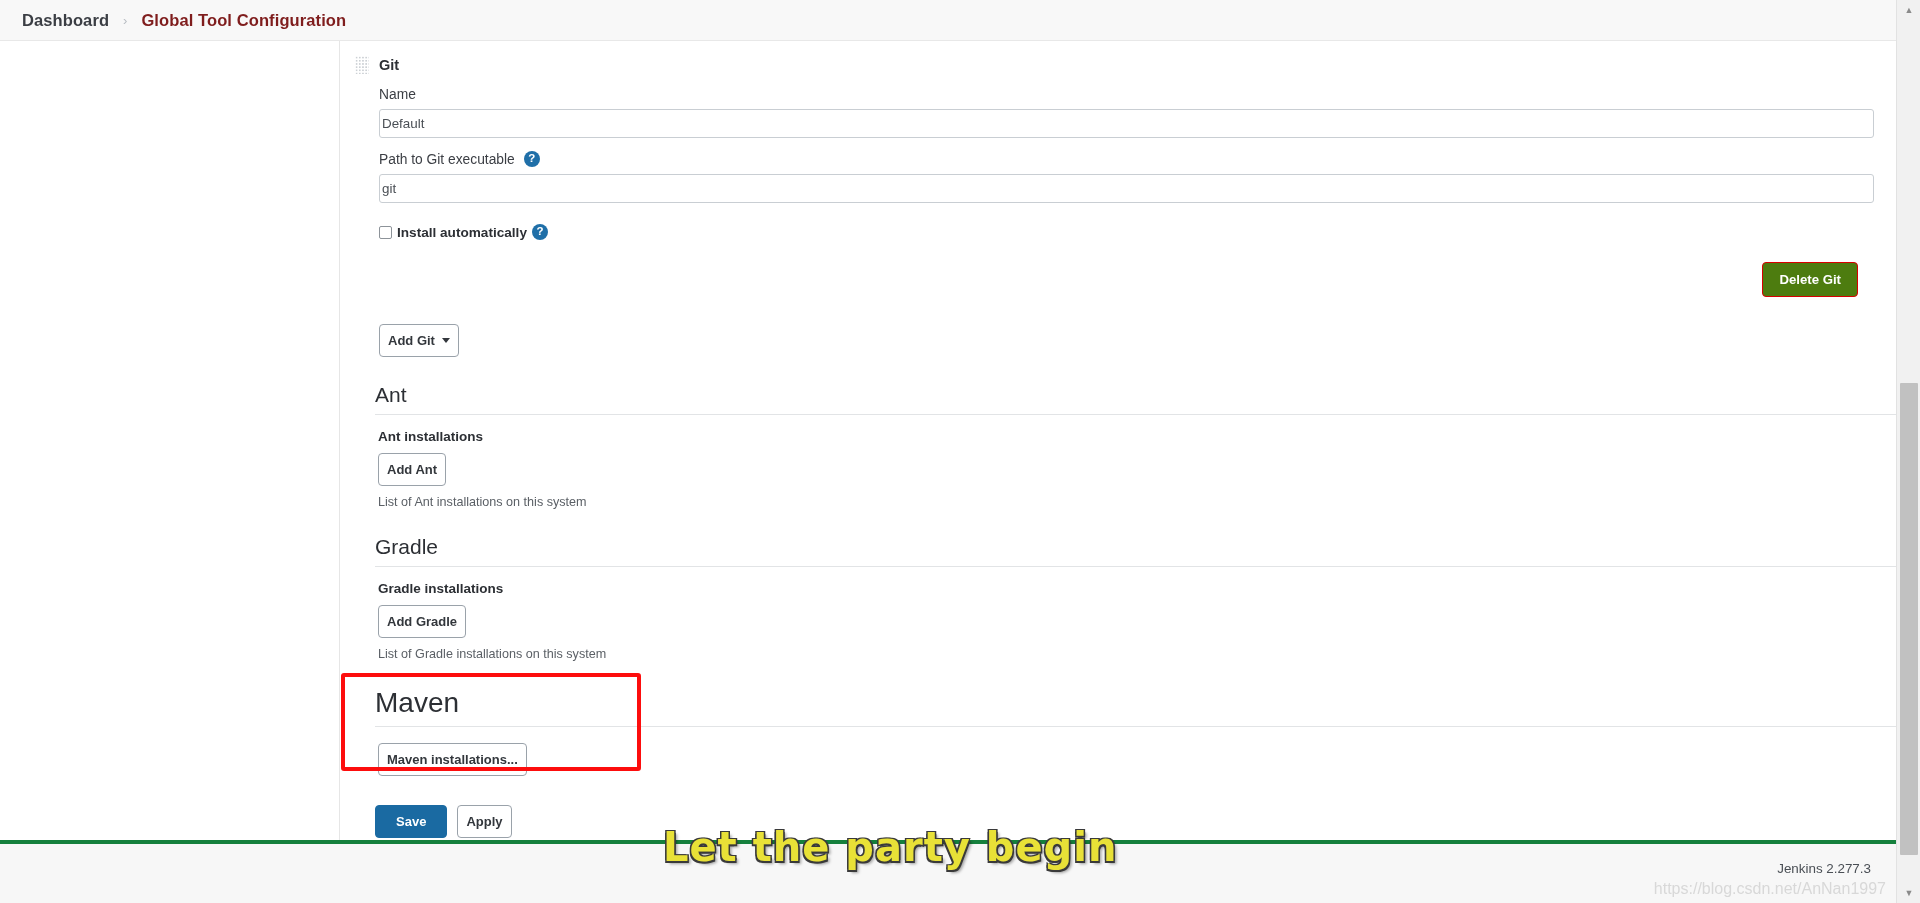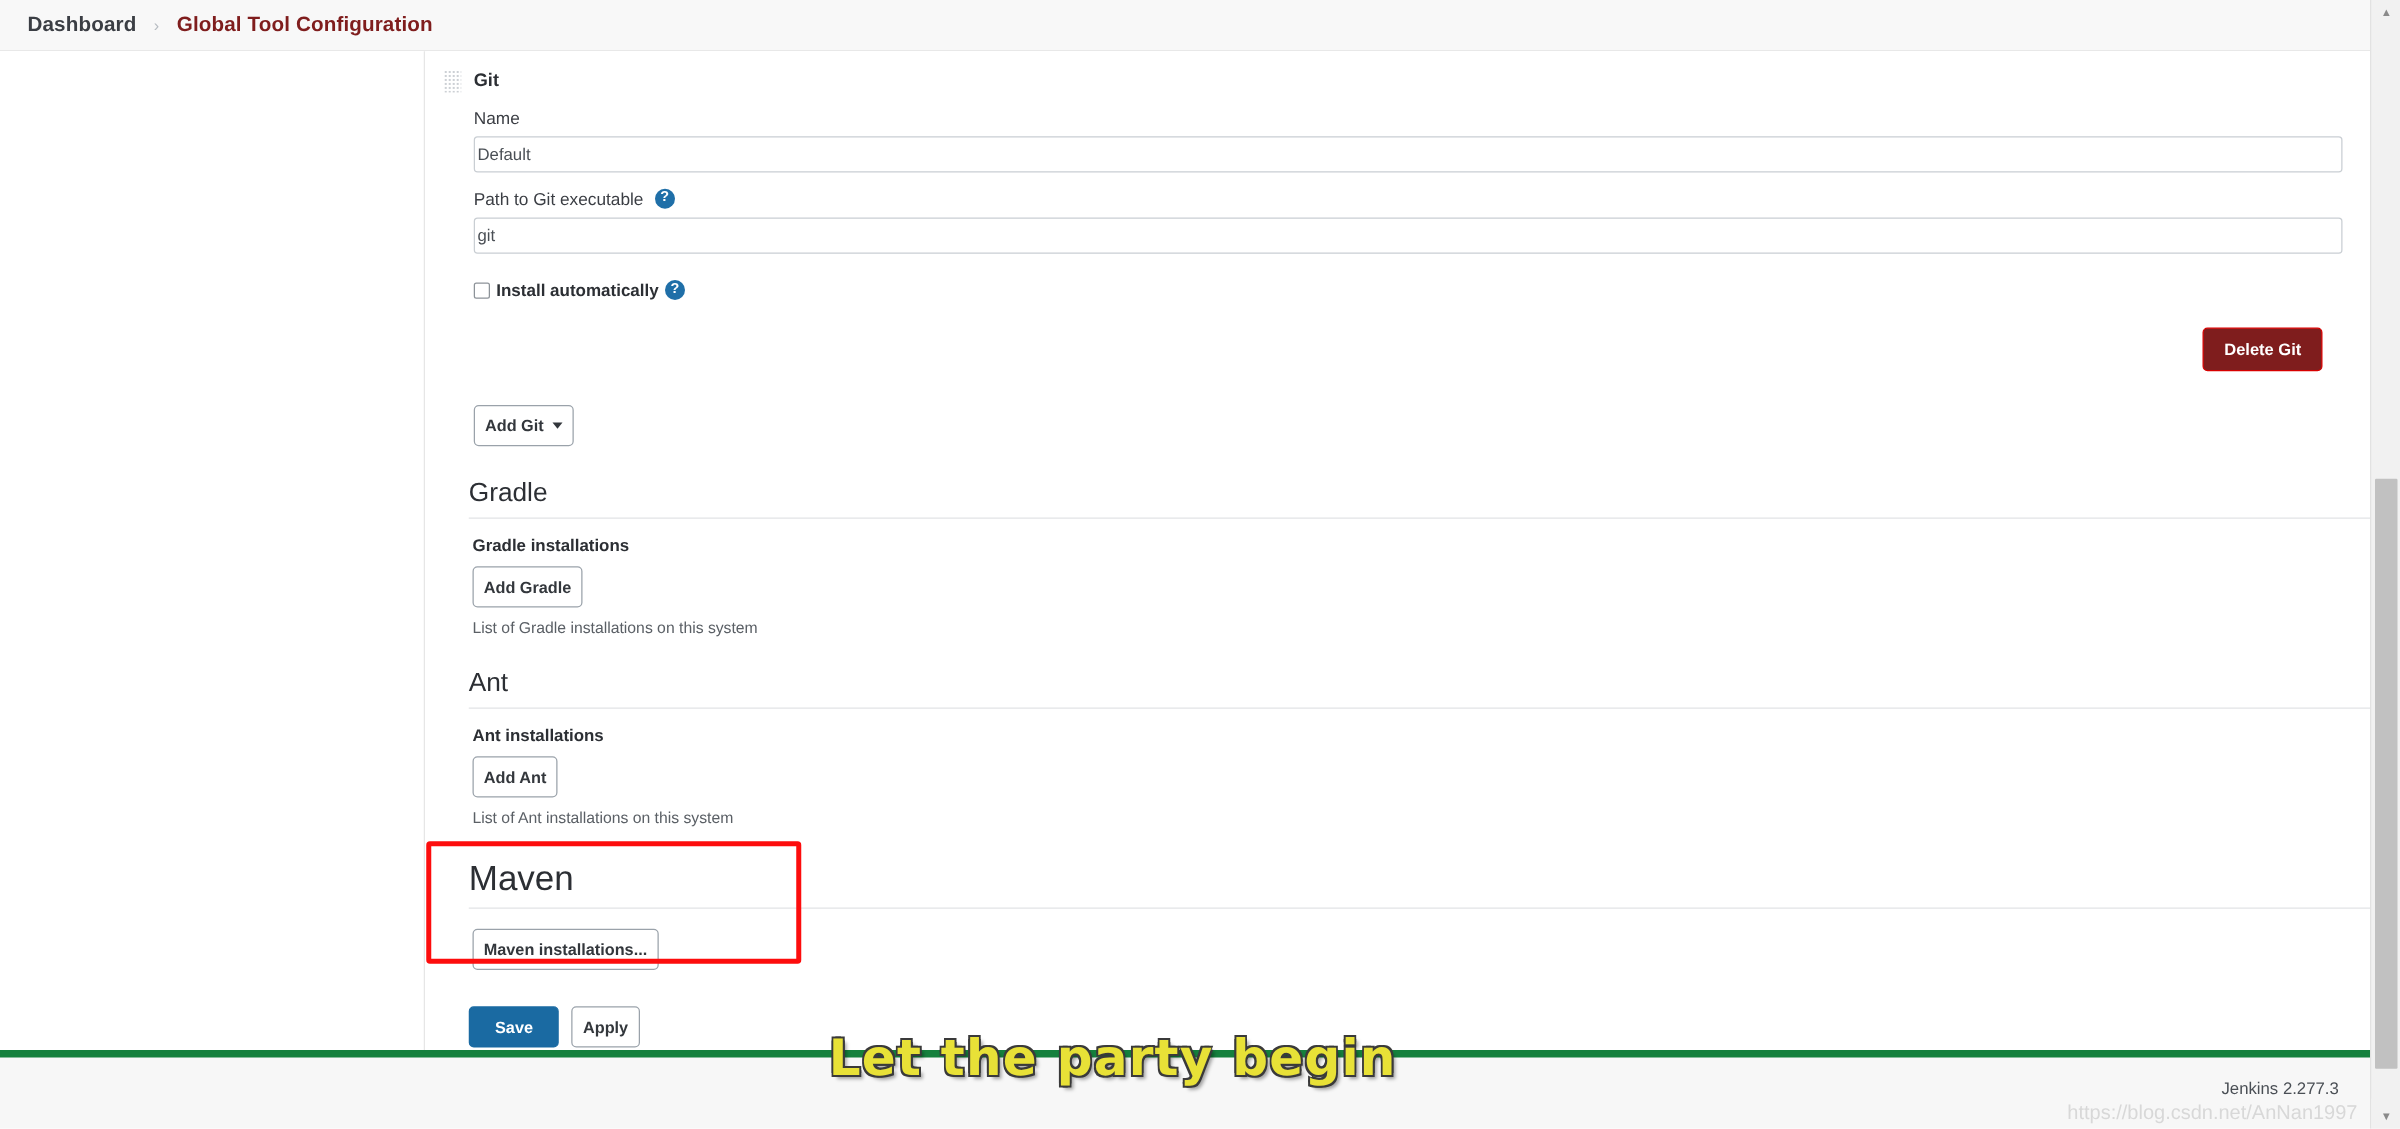--- a/index.html
+++ b/index.html
@@ -97,21 +97,21 @@
     font-size: 13px; font-weight: bold;
     border-radius: 4px; cursor: pointer;
     display: inline-flex; align-items: center; justify-content: center;
     gap: 7px; white-space: nowrap;
   }
   .btn-secondary {
     background: #ffffff; border: 1px solid #9aa2aa; color: #33373c;
     padding: 8px 8px;
   }
   .btn-danger {
-    background: #7f1d1d; border: 1px solid #d80000; color: #ffffff;
+    background: #4d7c0f; border: 1px solid #d80000; color: #ffffff;
     padding: 9px 16px; font-size: 13.2px;
   }
   .btn-primary {
     background: #1a6aa2; border: 1px solid #1a6aa2; color: #ffffff;
     padding: 8px 20px;
   }
   .caret {
     width: 0; height: 0; border-left: 4px solid transparent;
     border-right: 4px solid transparent; border-top: 5px solid #33373c;
     display: inline-block;
@@ -151,21 +151,21 @@
     font-size: 28px; color: #2c2f34; padding-bottom: 7px;
     border-bottom: 1px solid #e2e4e6; width: 1545px;
   }
   .maven-btn-row { margin: 16px 0 0 3px; }
 
   .save-row { display: flex; gap: 10px; margin: 29px 0 0 20px; }
 
   
   .footer {
     position: absolute; left: 0; top: 840px; width: 1896px; height: 63px;
-    background: #f7f7f7; border-top: 6px solid #15803d; text-decoration: underline;
+    background: #f7f7f7; border-top: 4px solid #15803d; text-decoration: underline;
   }
   .footer-version {
     position: absolute; right: 25px; top: 17px;
     font-size: 13.4px; color: #4a4f55;
   }
   .footer-watermark {
     position: absolute; right: 10px; top: 36px;
     font-size: 16px; color: #d8d8d8; white-space: nowrap;
     user-select: none;
   }
@@ -250,31 +250,31 @@
         </div>
 
         <div class="add-git-row">
           <button class="btn btn-secondary">
             <span>Add Git</span>
             <span class="caret"></span>
           </button>
         </div>
 
         <div class="section">
+          <div class="section-head">Ant</div>
+          <div class="section-sub">Ant installations</div>
+          <button class="btn btn-secondary section-btn">Add Ant</button>
+          <div class="section-note">List of Ant installations on this system</div>
+        </div>
+
+        <div class="section">
           <div class="section-head">Gradle</div>
           <div class="section-sub">Gradle installations</div>
           <button class="btn btn-secondary section-btn">Add Gradle</button>
           <div class="section-note">List of Gradle installations on this system</div>
-        </div>
-
-        <div class="section">
-          <div class="section-head">Ant</div>
-          <div class="section-sub">Ant installations</div>
-          <button class="btn btn-secondary section-btn">Add Ant</button>
-          <div class="section-note">List of Ant installations on this system</div>
         </div>
 
         <div class="maven-section">
           <div class="annot-box"></div>
           <div class="maven-head">Maven</div>
           <div class="maven-btn-row">
             <button class="btn btn-secondary">Maven installations...</button>
           </div>
         </div>
 

